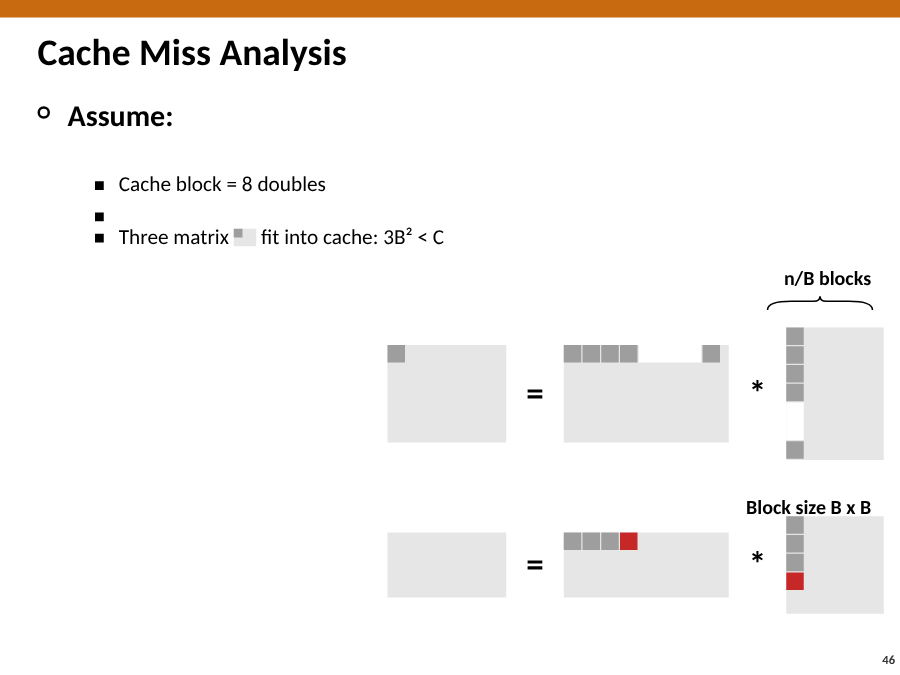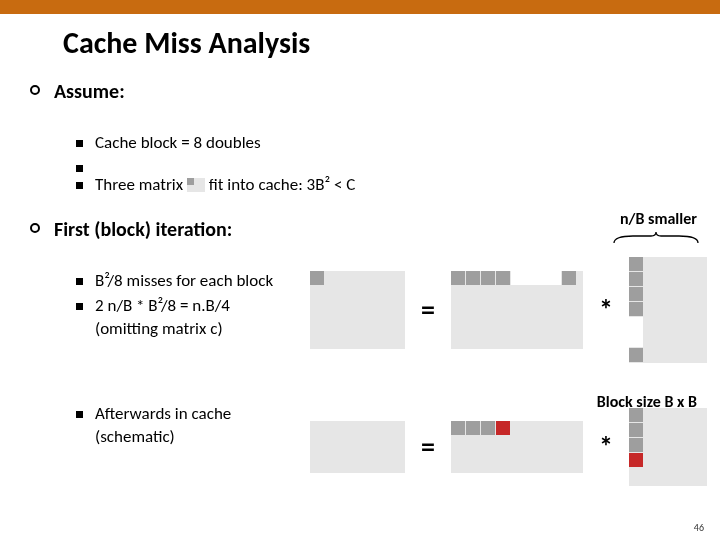--- a/index.html
+++ b/index.html
@@ -16,38 +16,37 @@
     height: 14px;
     background: #c86b10;
   }
   .content {
     padding: 10px 30px 0 30px;
   }
   h1 {
     font-size: 30px;
     font-weight: 700;
     margin-bottom: 18px;
-    margin-left: 33px;
   }
   .bullet-row {
     display: flex;
     align-items: flex-start;
     margin-bottom: 6px;
   }
   .open-circle {
     width: 10px;
     height: 10px;
     border: 2px solid #000;
     border-radius: 50%;
     margin-right: 14px;
     margin-top: 6px;
     flex-shrink: 0;
   }
   .section-label {
-    font-size: 20px;
+    font-size: 24px;
     font-weight: 700;
   }
   .sub-list {
     margin-left: 46px;
     margin-bottom: 20px;
     margin-top: 29px;
   }
   .sub-item {
     display: flex;
     align-items: flex-start;
@@ -141,23 +140,24 @@
     font-weight: 700;
   }
   .arrow {
     position: absolute;
     top: 192px;
     right: 40px;
   }
   .page-num {
     position: absolute;
     bottom: 6px;
-    right: 16px;
+    right: 4px;
     font-size: 10px;
     color: #333;
+    font-weight: bold;
   }
   
   .matC2 { width: 95px; height: 52px; }
   .matA2 { width: 132px; height: 52px; }
   .matB2 { width: 78px; height: 78px; }
 </style>
 </head>
 <body>
 
 <div class="topbar"></div>
@@ -184,45 +184,24 @@
         <span class="inline-block-icon">
           <span class="bg"></span><span class="corner"></span>
         </span>
         <span> fit into cache: 3B² &lt; C</span>
       </div>
     </div>
   </div>
 
   <div class="second-row">
     <div class="left-col">
-      <div class="bullet-row">
-        <div class="open-circle"></div>
-        <div class="section-label">First (block) iteration:</div>
-      </div>
-      <div class="sub-list">
-        <div class="sub-item">
-          <div class="square-bullet"></div>
-          <div>B²/8 misses for each block</div>
-        </div>
-        <div class="sub-item">
-          <div class="square-bullet"></div>
-          <div style="white-space:pre-line">2 n/B * B²/8 = n.B/4
-(omitting matrix c)</div>
-        </div>
-        <div style="height:60px"></div>
-        <div class="sub-item">
-          <div class="square-bullet"></div>
-          <div style="white-space:pre-line">Afterwards in cache
-(schematic)</div>
-        </div>
-      </div>
     </div>
 
     <div class="right-col">
-      <div class="nb-label">n/B smaller</div>
+      <div class="nb-label">n/B blocks</div>
       <div class="brace">
         <svg width="86" height="14">
             <path d="M1 12 Q1 5 20 5 L38 5 Q43 5 43 1 Q43 5 48 5 L66 5 Q85 5 85 12" stroke="#000" fill="none" stroke-width="1.3"></path>
           </svg>
       </div>
 
       <div class="fig">
         <div class="matrix matC1">
           <div class="cell" style="top:0;left:0;width:14px;height:14px"></div>
         </div>

